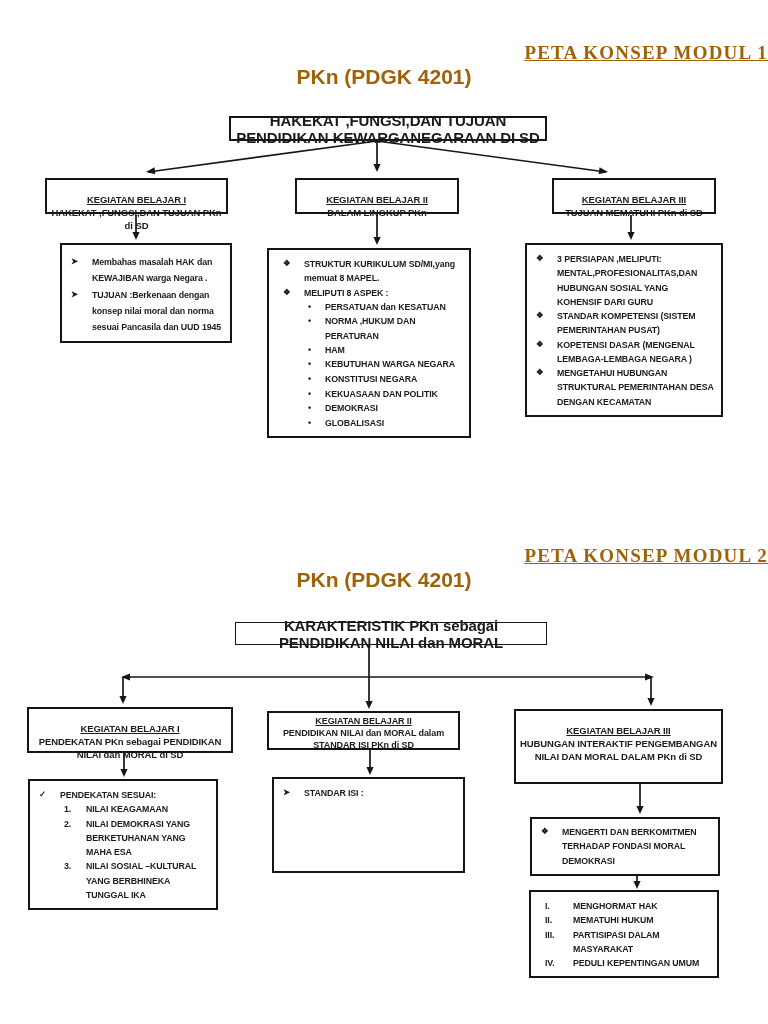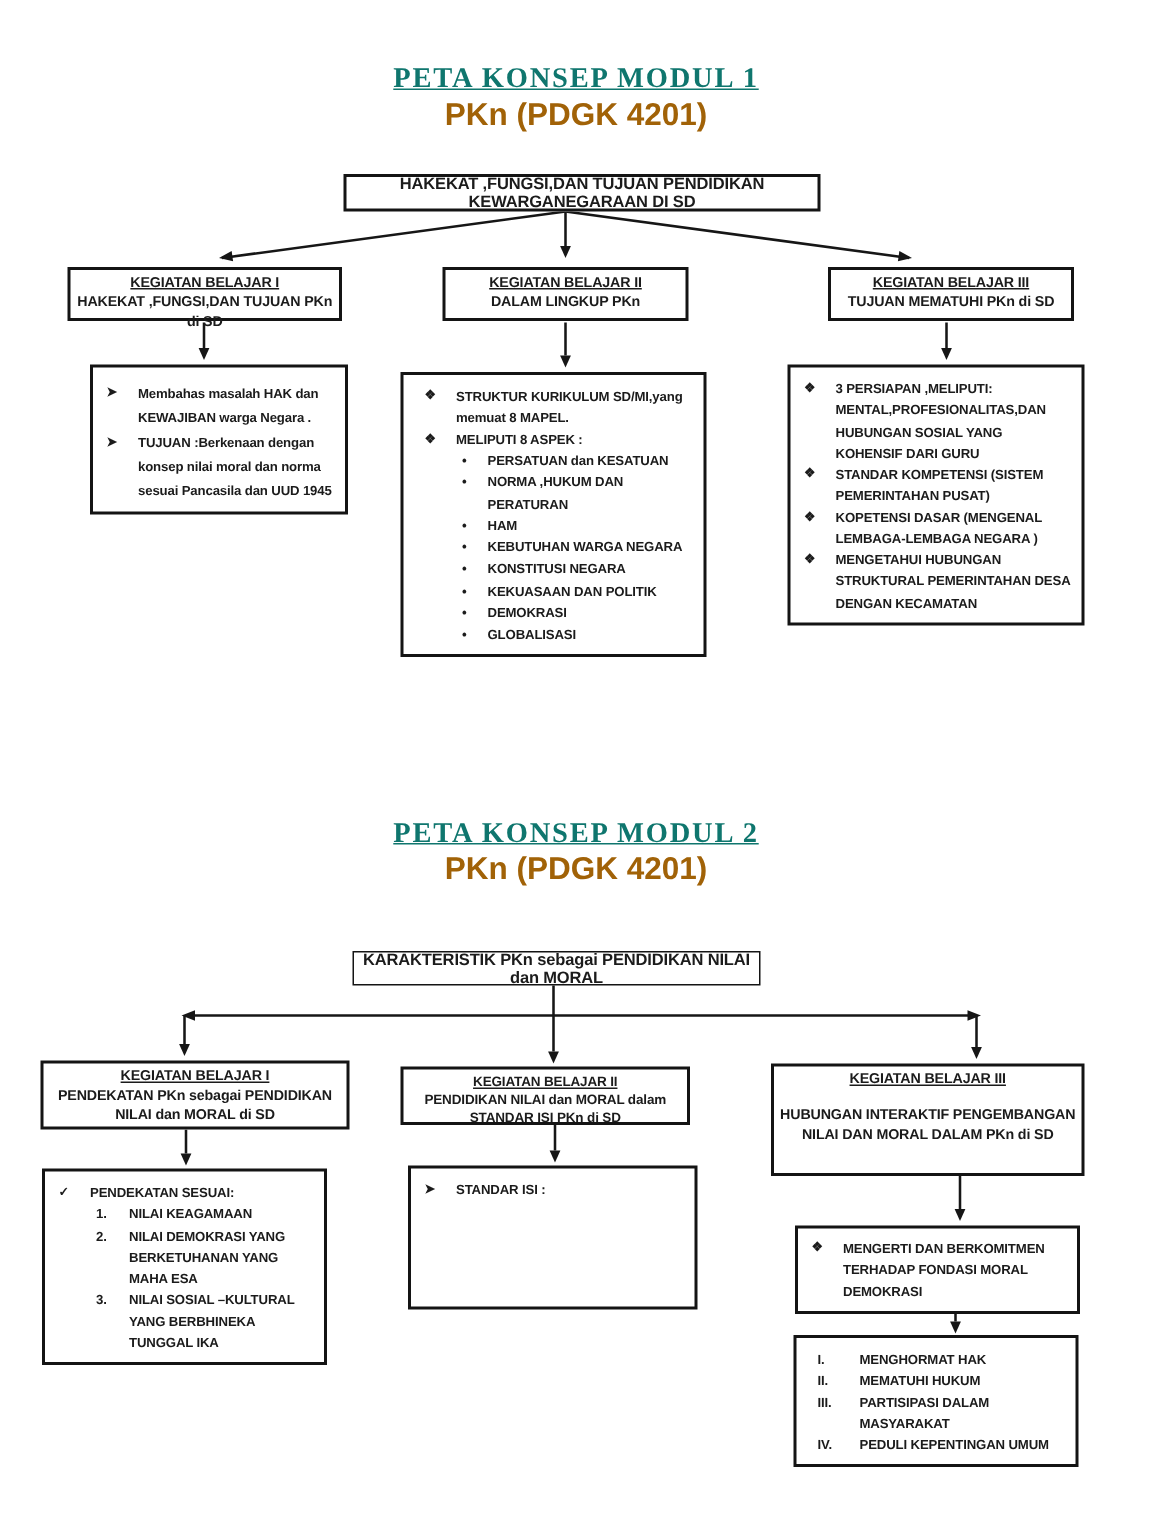--- a/index.html
+++ b/index.html
@@ -1,29 +1,29 @@
 <!DOCTYPE html>
 <html><head>
 <meta charset="utf-8">
 <style>
   html,body{margin:0;padding:0;background:#fff;}
   .page{position:relative;width:768px;height:1024px;background:#ffffff;overflow:hidden;
         font-family:"Liberation Sans",sans-serif;color:#1b1b1b;}
-  .ttl-serif{position:absolute;left:0;width:768px;text-align:center;
+  .ttl-serif{position:absolute;left:0;width:768px;text-align:right;
         font-family:"Liberation Serif",serif;font-weight:bold;font-size:19px;
-        letter-spacing:1.2px;text-decoration:underline;color:#0f766e;}
+        letter-spacing:1.2px;text-decoration:underline;color:#a16207;}
   .ttl-sans{position:absolute;left:0;width:768px;text-align:center;
         font-weight:bold;font-size:21px;color:#a16207;}
   .box{position:absolute;box-sizing:border-box;background:#fff;border:2px solid #141414;}
   .rootbox{display:flex;align-items:center;justify-content:flex-end;text-align:center;
-        font-weight:bold;font-size:11px;letter-spacing:-0.1px;border-width:2px;}
+        font-weight:bold;font-size:15px;letter-spacing:-0.1px;border-width:2px;}
   .kb{text-align:center;font-weight:bold;font-size:9.5px;line-height:1.35;
-        padding:3px 4px;letter-spacing:-0.1px;}
+        padding:14px 4px;letter-spacing:-0.1px;}
   .kb .h{text-decoration:underline;}
-  .kb3-gap .b2{margin-top:11px;}
+  .kb3-gap .b2{}
   .detail{font-weight:bold;font-size:8.8px;line-height:1.62;letter-spacing:-0.1px;
         padding:7px 6px 6px 9px;}
   .roomy{line-height:1.85;padding-top:9px;}
   .item{display:flex;align-items:flex-start;}
   .item .b{flex:none;width:21px;font-size:8.5px;}
   .item .n{flex:none;width:22px;}
   .item .t{flex:1;}
   .sub{margin-left:25px;}
   .sub .b{width:17px;font-size:9px;}
   .ind1{padding-left:14px;}
@@ -172,21 +172,21 @@
     </div>
     <div class="item">
       <span class="b">❖</span>
       <span class="t">MENGETAHUI HUBUNGAN STRUKTURAL PEMERINTAHAN DESA DENGAN KECAMATAN</span>
     </div>
   </div>
 
   <div class="ttl-serif" style="top:545px;">PETA KONSEP MODUL 2</div>
   <div class="ttl-sans" style="top:568px;">PKn (PDGK 4201)</div>
 
-  <div class="box rootbox" style="left:235px;top:622px;width:272px;height:23px;border-width:1.5px;margin-top:12px;">
+  <div class="box rootbox" style="left:235px;top:622px;width:312px;height:23px;border-width:1.5px;">
     <span>KARAKTERISTIK PKn sebagai PENDIDIKAN NILAI dan MORAL</span>
   </div>
 
   <div class="box kb" style="left:27px;top:707px;width:206px;height:46px;border-width:2.5px;">
     <span class="h blk">KEGIATAN BELAJAR I</span>
     <span class="blk">PENDEKATAN  PKn sebagai PENDIDIKAN NILAI dan MORAL di SD</span>
   </div>
   <div class="box kb" style="left:267px;top:711px;width:193px;height:39px;padding-top:2px;font-size:9px;">
     <span class="h blk">KEGIATAN BELAJAR II</span>
     <span class="blk">PENDIDIKAN NILAI dan MORAL dalam STANDAR ISI PKn  di SD</span>

